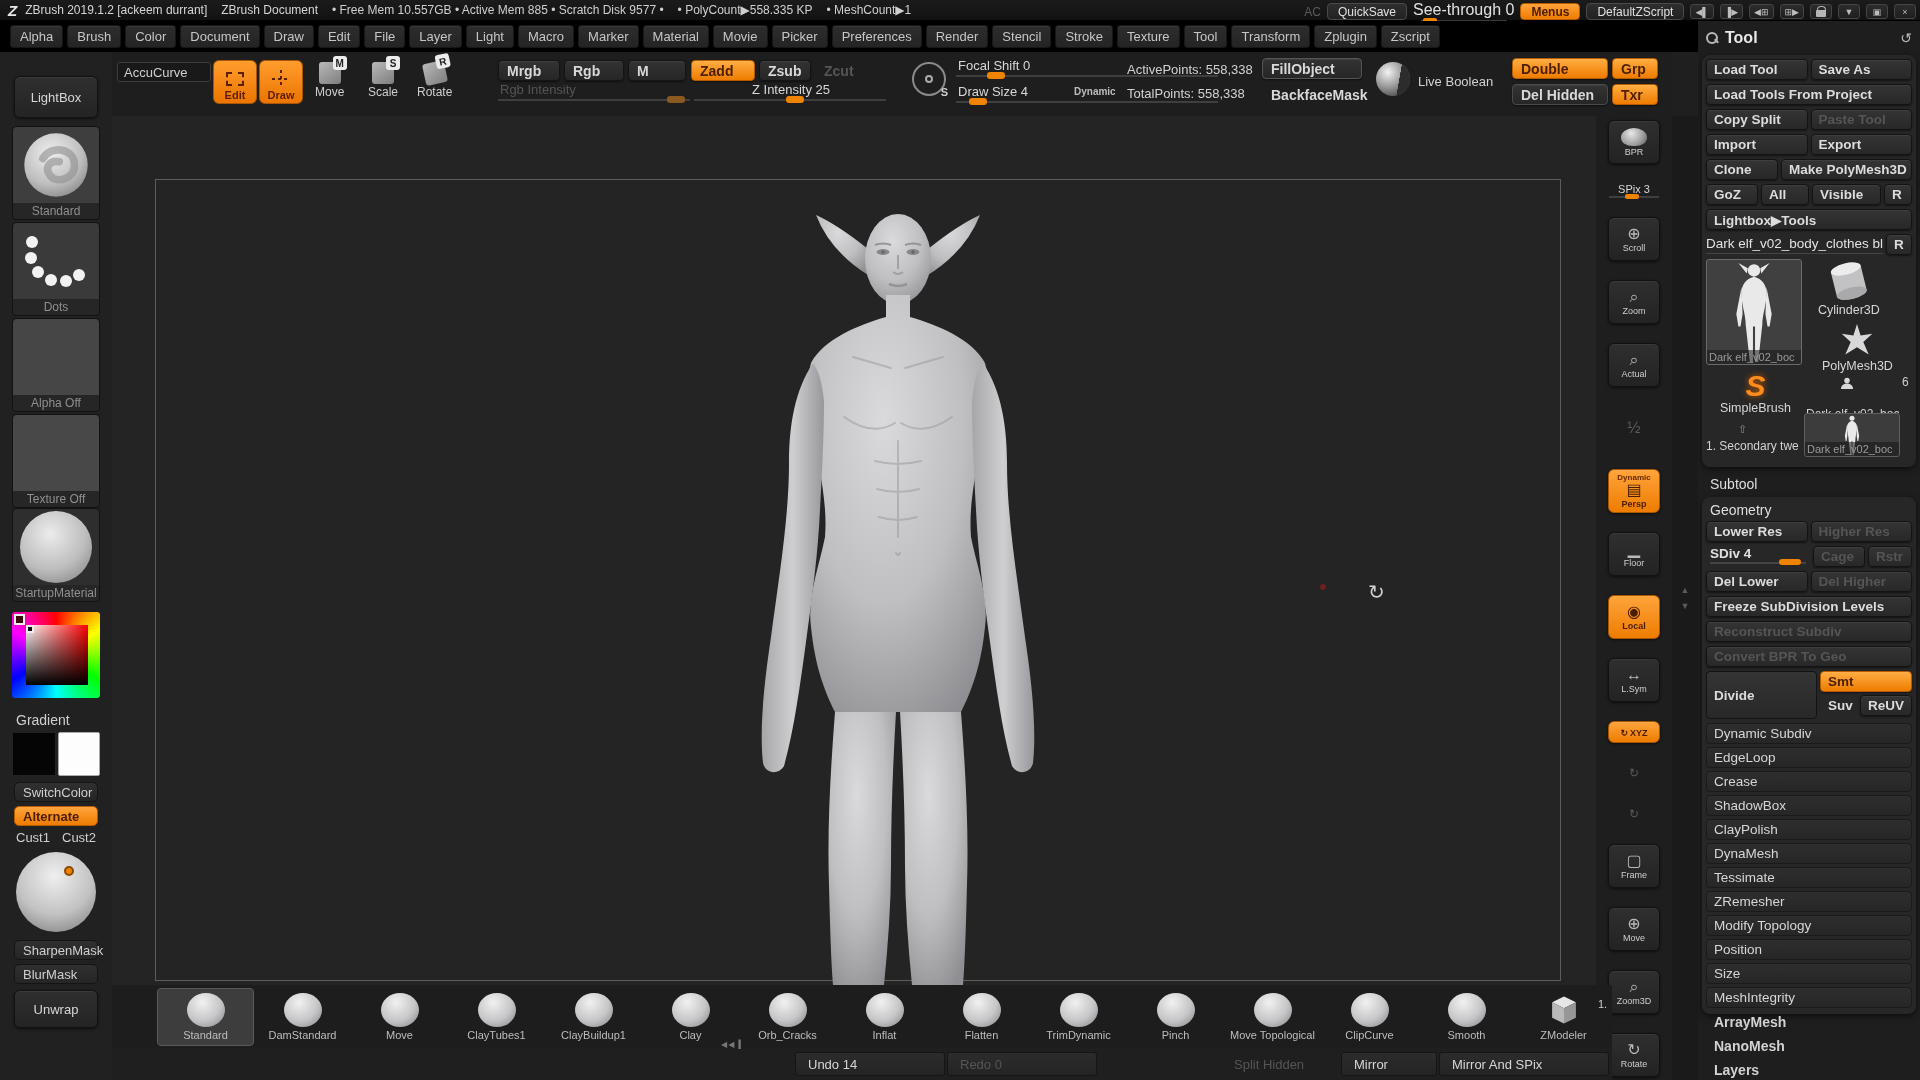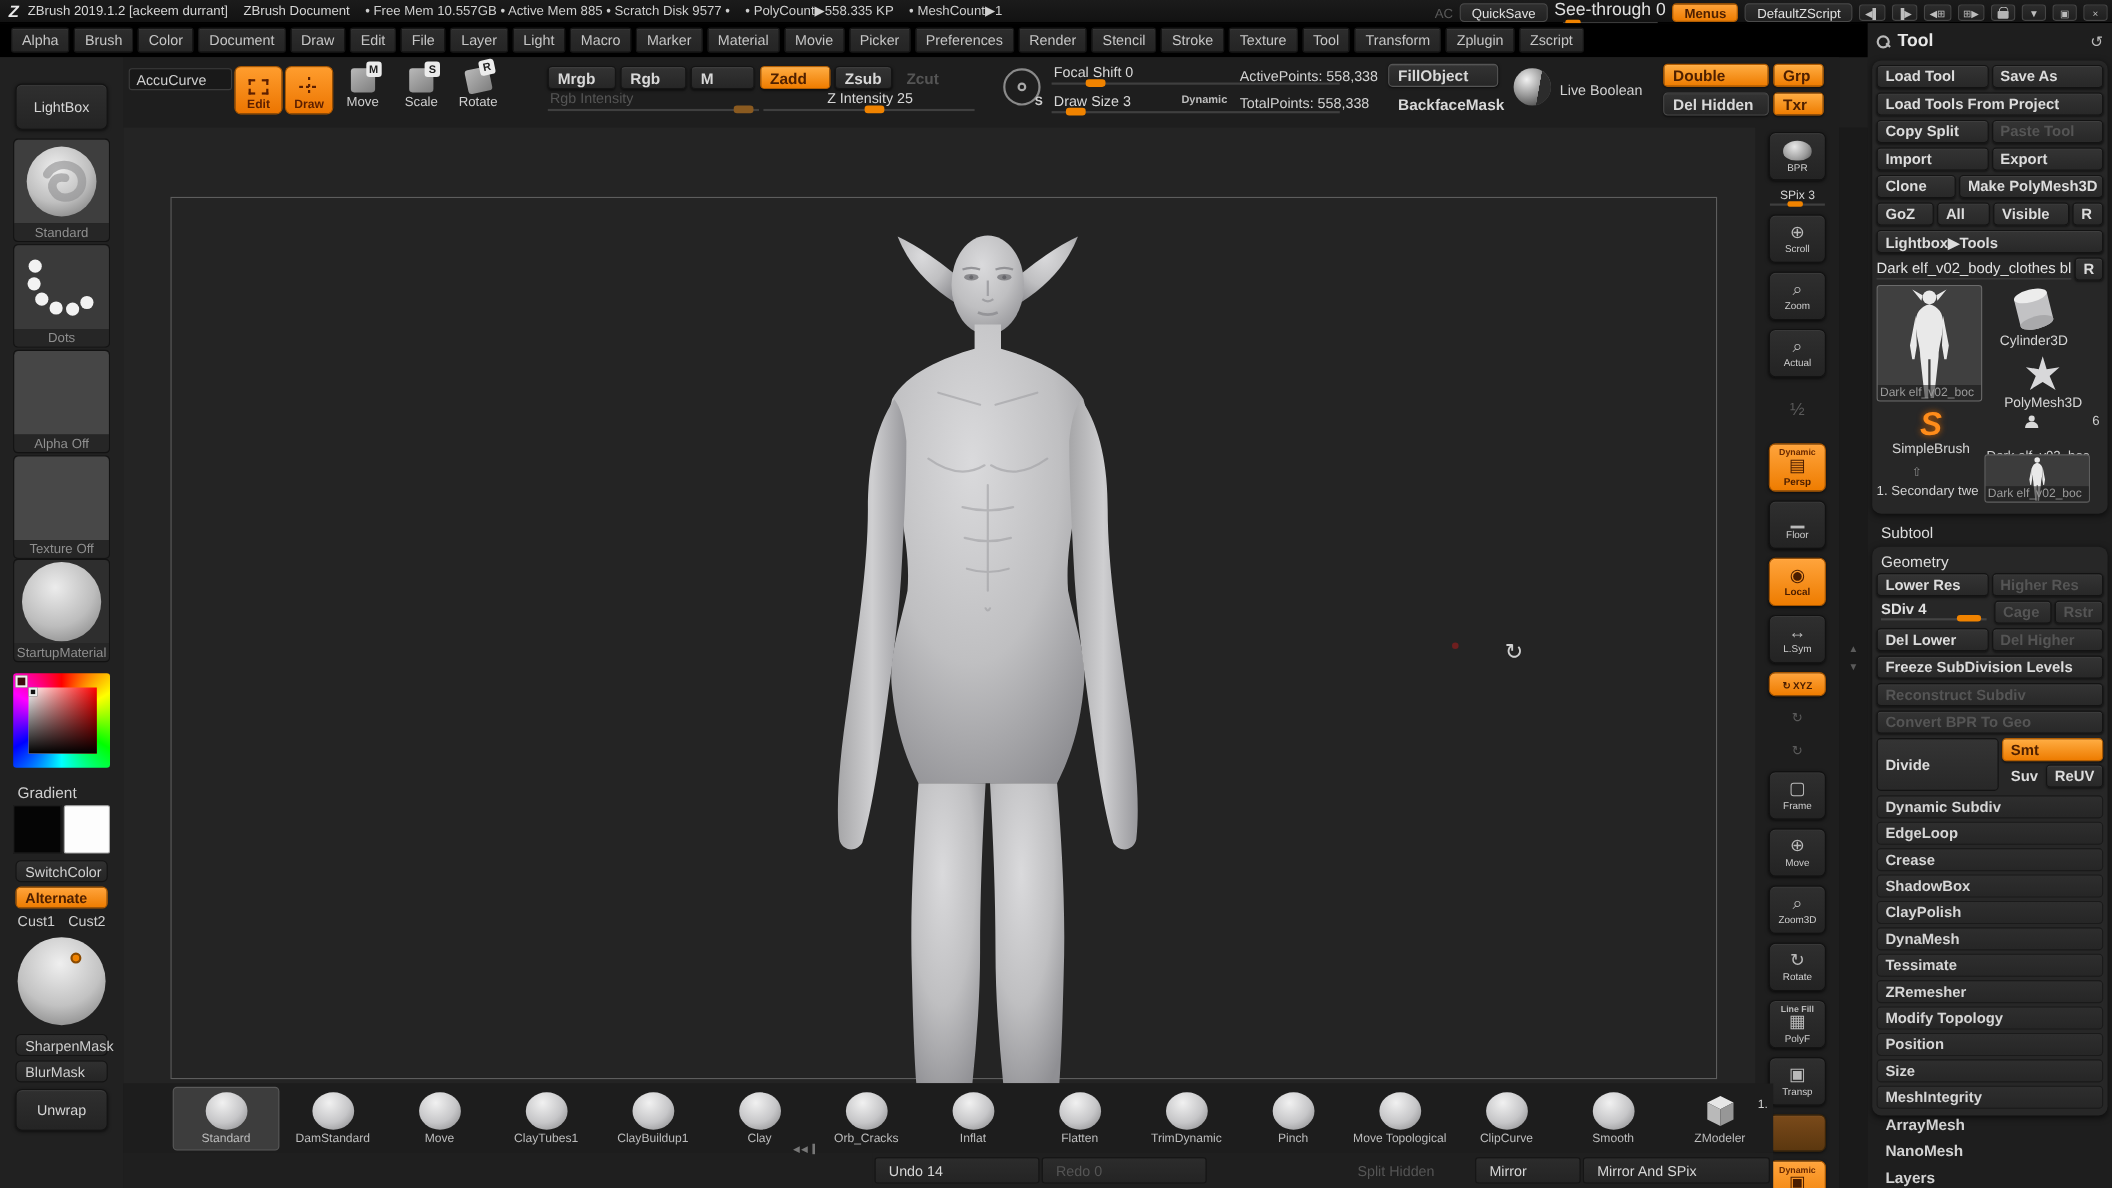--- a/index.html
+++ b/index.html
@@ -73,21 +73,21 @@
   .lt-flat.orange{background:linear-gradient(#ffa43c,#ee7c00);color:#4f2000;font-weight:700;border-color:#b35d00}
   .cust{position:absolute;font-size:13px;color:#cfcfcf}
 
   
   #canvas{position:absolute;left:112px;top:116px;width:1484px;height:869px;background:#242424;overflow:hidden}
   #docframe{position:absolute;left:43px;top:63px;width:1406px;height:802px;border:1px solid #5d5d5d}
   .cursor-rot{position:absolute;left:1256px;top:464px;font-size:20px;color:#d0d0d0}
   .reddot{position:absolute;left:1208px;top:468px;width:6px;height:6px;border-radius:50%;background:#6e1f1f}
 
   
-  #rightshelf{position:absolute;left:1596px;top:116px;width:76px;height:964px;background:#1e1e1e;display:flex;flex-direction:column;align-items:center;gap:8px;padding-top:4px}
+  #rightshelf{position:absolute;left:1596px;top:116px;width:76px;height:964px;background:#1e1e1e;display:flex;flex-direction:column;align-items:center;gap:19px;padding-top:4px}
   .rsb{width:52px;min-height:44px;border-radius:6px;background:linear-gradient(#2f2f2f,#232323);border:1px solid #111;display:flex;flex-direction:column;align-items:center;justify-content:center;box-shadow:0 1px 3px rgba(0,0,0,.6),inset 0 1px 0 rgba(255,255,255,.05)}
   .rsb .gly{font-size:16px;color:#b9b9b9;line-height:16px}
   .rsb .lb{font-size:9px;color:#cfcfcf;margin-top:1px}
   .rsb .top{font-size:8px;font-weight:700;color:#f08300}
   .rsb.orange{background:linear-gradient(#ffa43c,#ee7c00);border-color:#a85600}
   .rsb.orange .gly{color:#4a1d00}
   .rsb.orange .lb{color:#4a1d00;font-weight:700}
   .rsb.orange .top{color:#6b2a00}
   .rsb.dim{background:none;border-color:transparent;box-shadow:none}
   .rsb.dim .gly,.rsb.dim .lb{color:#5a5a5a}
@@ -116,21 +116,21 @@
   .bigthumb .cap,.sthumb .cap{position:absolute;left:0;bottom:0;width:100%;font-size:11px;color:#9a9a9a;background:rgba(20,20,20,.55);padding:1px 2px;white-space:nowrap;overflow:hidden}
   .ticon{position:absolute;display:flex;flex-direction:column;align-items:center;font-size:12.5px;color:#d6d6d6}
   .sthumb{position:absolute;width:96px;height:44px;background:#3c3c3c;border:1px solid #5e5e5e;border-radius:3px;overflow:hidden}
   .simple-s{font-size:30px;font-weight:700;font-style:italic;color:#ff8c1a;text-shadow:0 0 6px #c85f00;line-height:30px}
   .cnt{position:absolute;font-size:12px;color:#cfcfcf}
   .sec-head{height:22px;display:flex;align-items:center;padding:0 8px;font-size:14px;font-weight:400;color:#dedede}
   .geo{position:absolute;left:4px;width:214px;background:#272727;border-radius:8px;padding:2px 4px 6px 4px;box-shadow:0 2px 6px rgba(0,0,0,.6)}
   .gslider{flex:1;position:relative;font-size:13.5px;font-weight:700;color:#e0e0e0;padding:0 4px}
   .gslider .trk{height:2px;background:#444;position:relative;margin-top:1px}
   .gslider .hnd{position:absolute;left:72%;top:-3px;width:22px;height:6px;background:#f08300;border-radius:3px}
-  .sec-bar{height:21px;display:flex;align-items:center;padding:0 7px;margin-bottom:3px;background:linear-gradient(#2e2e2e,#262626);border:1px solid #1a1a1a;border-radius:4px;font-size:13.5px;font-weight:700;color:#d6d6d6}
+  .sec-bar{height:21px;display:flex;align-items:center;padding:0 7px;margin-bottom:3px;background:linear-gradient(#2e2e2e,#262626);border:1px solid #1a1a1a;border-radius:4px;font-size:13.5px;font-weight:400;color:#d6d6d6}
   .pal-bar{height:22px;display:flex;align-items:center;padding:0 12px;font-size:14px;font-weight:700;color:#d2d2d2}
   .divide-block{display:flex;gap:3px;margin-bottom:4px}
   .divide-left{flex:1;height:48px;display:flex;align-items:center;padding:0 7px;background:linear-gradient(#343434,#282828);border:1px solid #131313;border-radius:4px;font-size:13.5px;font-weight:700;color:#dcdcdc}
   .divide-right{width:92px;display:flex;flex-direction:column;gap:3px}
   .mag{width:13px;height:13px;position:relative}
   .mag::before{content:"";position:absolute;left:0;top:0;width:8px;height:8px;border:2px solid #b9b9b9;border-radius:50%}
   .mag::after{content:"";position:absolute;left:8px;top:8px;width:5px;height:2px;background:#b9b9b9;transform:rotate(45deg)}
 
   
   #brushtray{position:absolute;left:112px;top:985px;width:1500px;height:63px;background:#1d1d1d;display:flex;align-items:center;padding-left:45px}
@@ -263,21 +263,21 @@
     <span style="position:absolute;right:-4px;bottom:-4px;font-size:11px;font-weight:700;color:#cfcfcf">S</span>
   </div>
 
   <div class="slider" style="left:844px;top:6px;width:262px">
     <span class="cap">Focal Shift 0</span>
     <span class="trk" style="display:block">
         <span class="hnd" style="left:12%"></span>
       </span>
   </div>
   <div class="slider" style="left:844px;top:32px;width:262px">
-    <span class="cap">Draw Size 3</span>
+    <span class="cap">Draw Size 4</span>
     <span class="trk" style="display:block">
         <span class="hnd" style="left:5%"></span>
       </span>
   </div>
   <span class="abs" style="left:962px;top:34px;font-size:10px;font-weight:700;color:#bdbdbd">Dynamic</span>
 
   <span class="ptxt abs" style="left:1015px;top:10px">ActivePoints: 558,338</span>
   <span class="ptxt abs" style="left:1015px;top:34px">TotalPoints: 558,338</span>
 
   <div class="shelf-btn abs" style="left:1150px;top:6px;width:100px;border-color:#555">FillObject</div>

